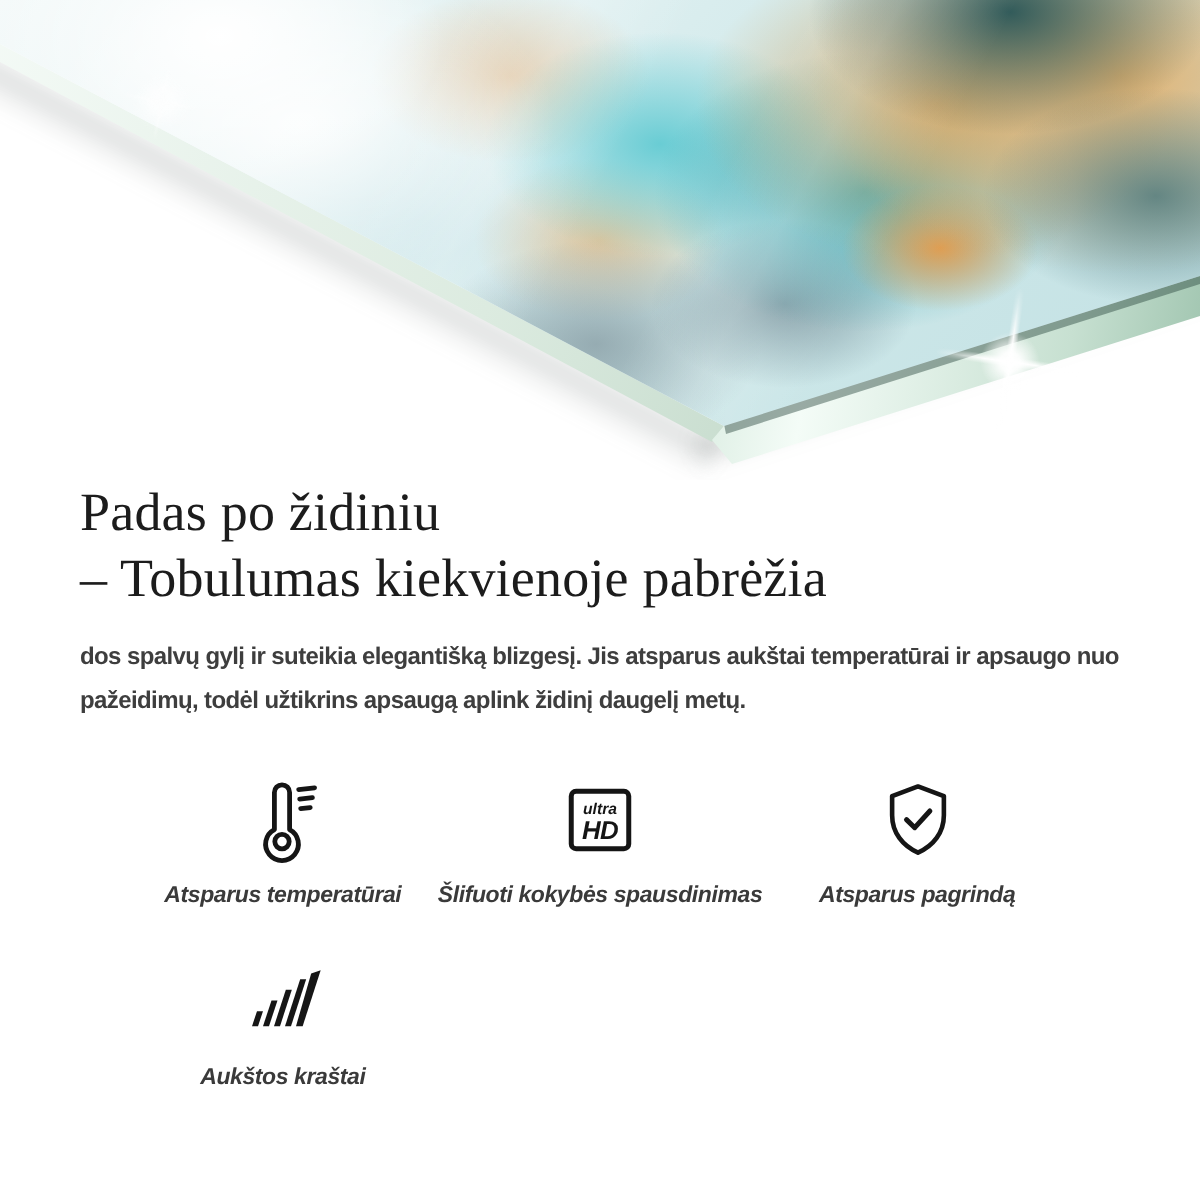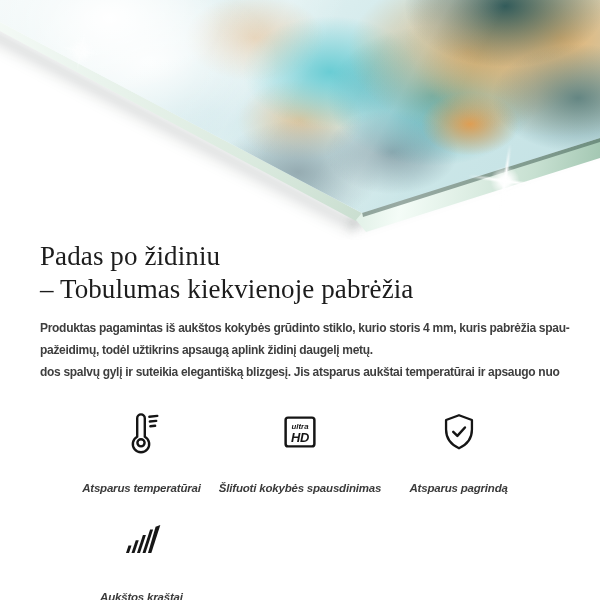--- a/index.html
+++ b/index.html
@@ -87,21 +87,21 @@
   }
   .desc span{display:block;white-space:nowrap;}
 
   
   .features{
     margin:24px 24px 0;display:grid;grid-template-columns:1fr 1fr 1fr;row-gap:21px;
   }
   .feature{display:flex;flex-direction:column;align-items:center;font-style:italic;}
   .icon-box{height:50px;display:flex;align-items:center;justify-content:center;}
   .feature-label{
-    margin-top:24px;font-size:11.5px;line-height:14px;font-weight:600;
+    margin-top:6px;font-size:11.5px;line-height:14px;font-weight:600;
     color:#3a3a3a;text-align:center;letter-spacing:-.2px;white-space:nowrap;
   }
   .ico{stroke:#151515;fill:none;stroke-width:2.4;}
   .ico text{stroke:none;fill:#151515;font-family:"Liberation Sans",sans-serif;}
 </style>
 </head>
 <body>
 
 <div class="page">
 
@@ -113,23 +113,22 @@
     <div class="edge-seam"></div>
     <div class="art"></div>
     <div class="sparkle sparkle-main"></div>
     <div class="sparkle sparkle-small"></div>
   </div>
 
   <div class="content">
     <h1 class="title"><span>Padas po židiniu</span><br><span>– Tobulumas kiekvienoje pabrėžia</span></h1>
 
     <p class="desc">
-      <span>Produktas pagamintas iš aukštos kokybės grūdinto stiklo, kurio storis 4 mm, kuris pabrėžia spau-</span>
+      <span>dos spalvų gylį ir suteikia elegantišką blizgesį. Jis atsparus aukštai temperatūrai ir apsaugo nuo</span>
       <span>pažeidimų, todėl užtikrins apsaugą aplink židinį daugelį metų.</span>
-      <span>dos spalvų gylį ir suteikia elegantišką blizgesį. Jis atsparus aukštai temperatūrai ir apsaugo nuo</span>
     </p>
 
     <div class="features">
 
       <div class="feature">
         <div class="icon-box">
           <svg class="ico" width="48" height="48" viewBox="0 0 48 48" stroke-linecap="round" stroke-linejoin="round">
             <path d="M20.2 28.8 V10.2 a3.8 3.8 0 0 1 7.6 0 V28.8 a8.2 8.2 0 1 1 -7.6 0 Z"></path>
             <circle cx="24" cy="34.8" r="3.6"></circle>
             <g transform="rotate(-6 36 13)">

